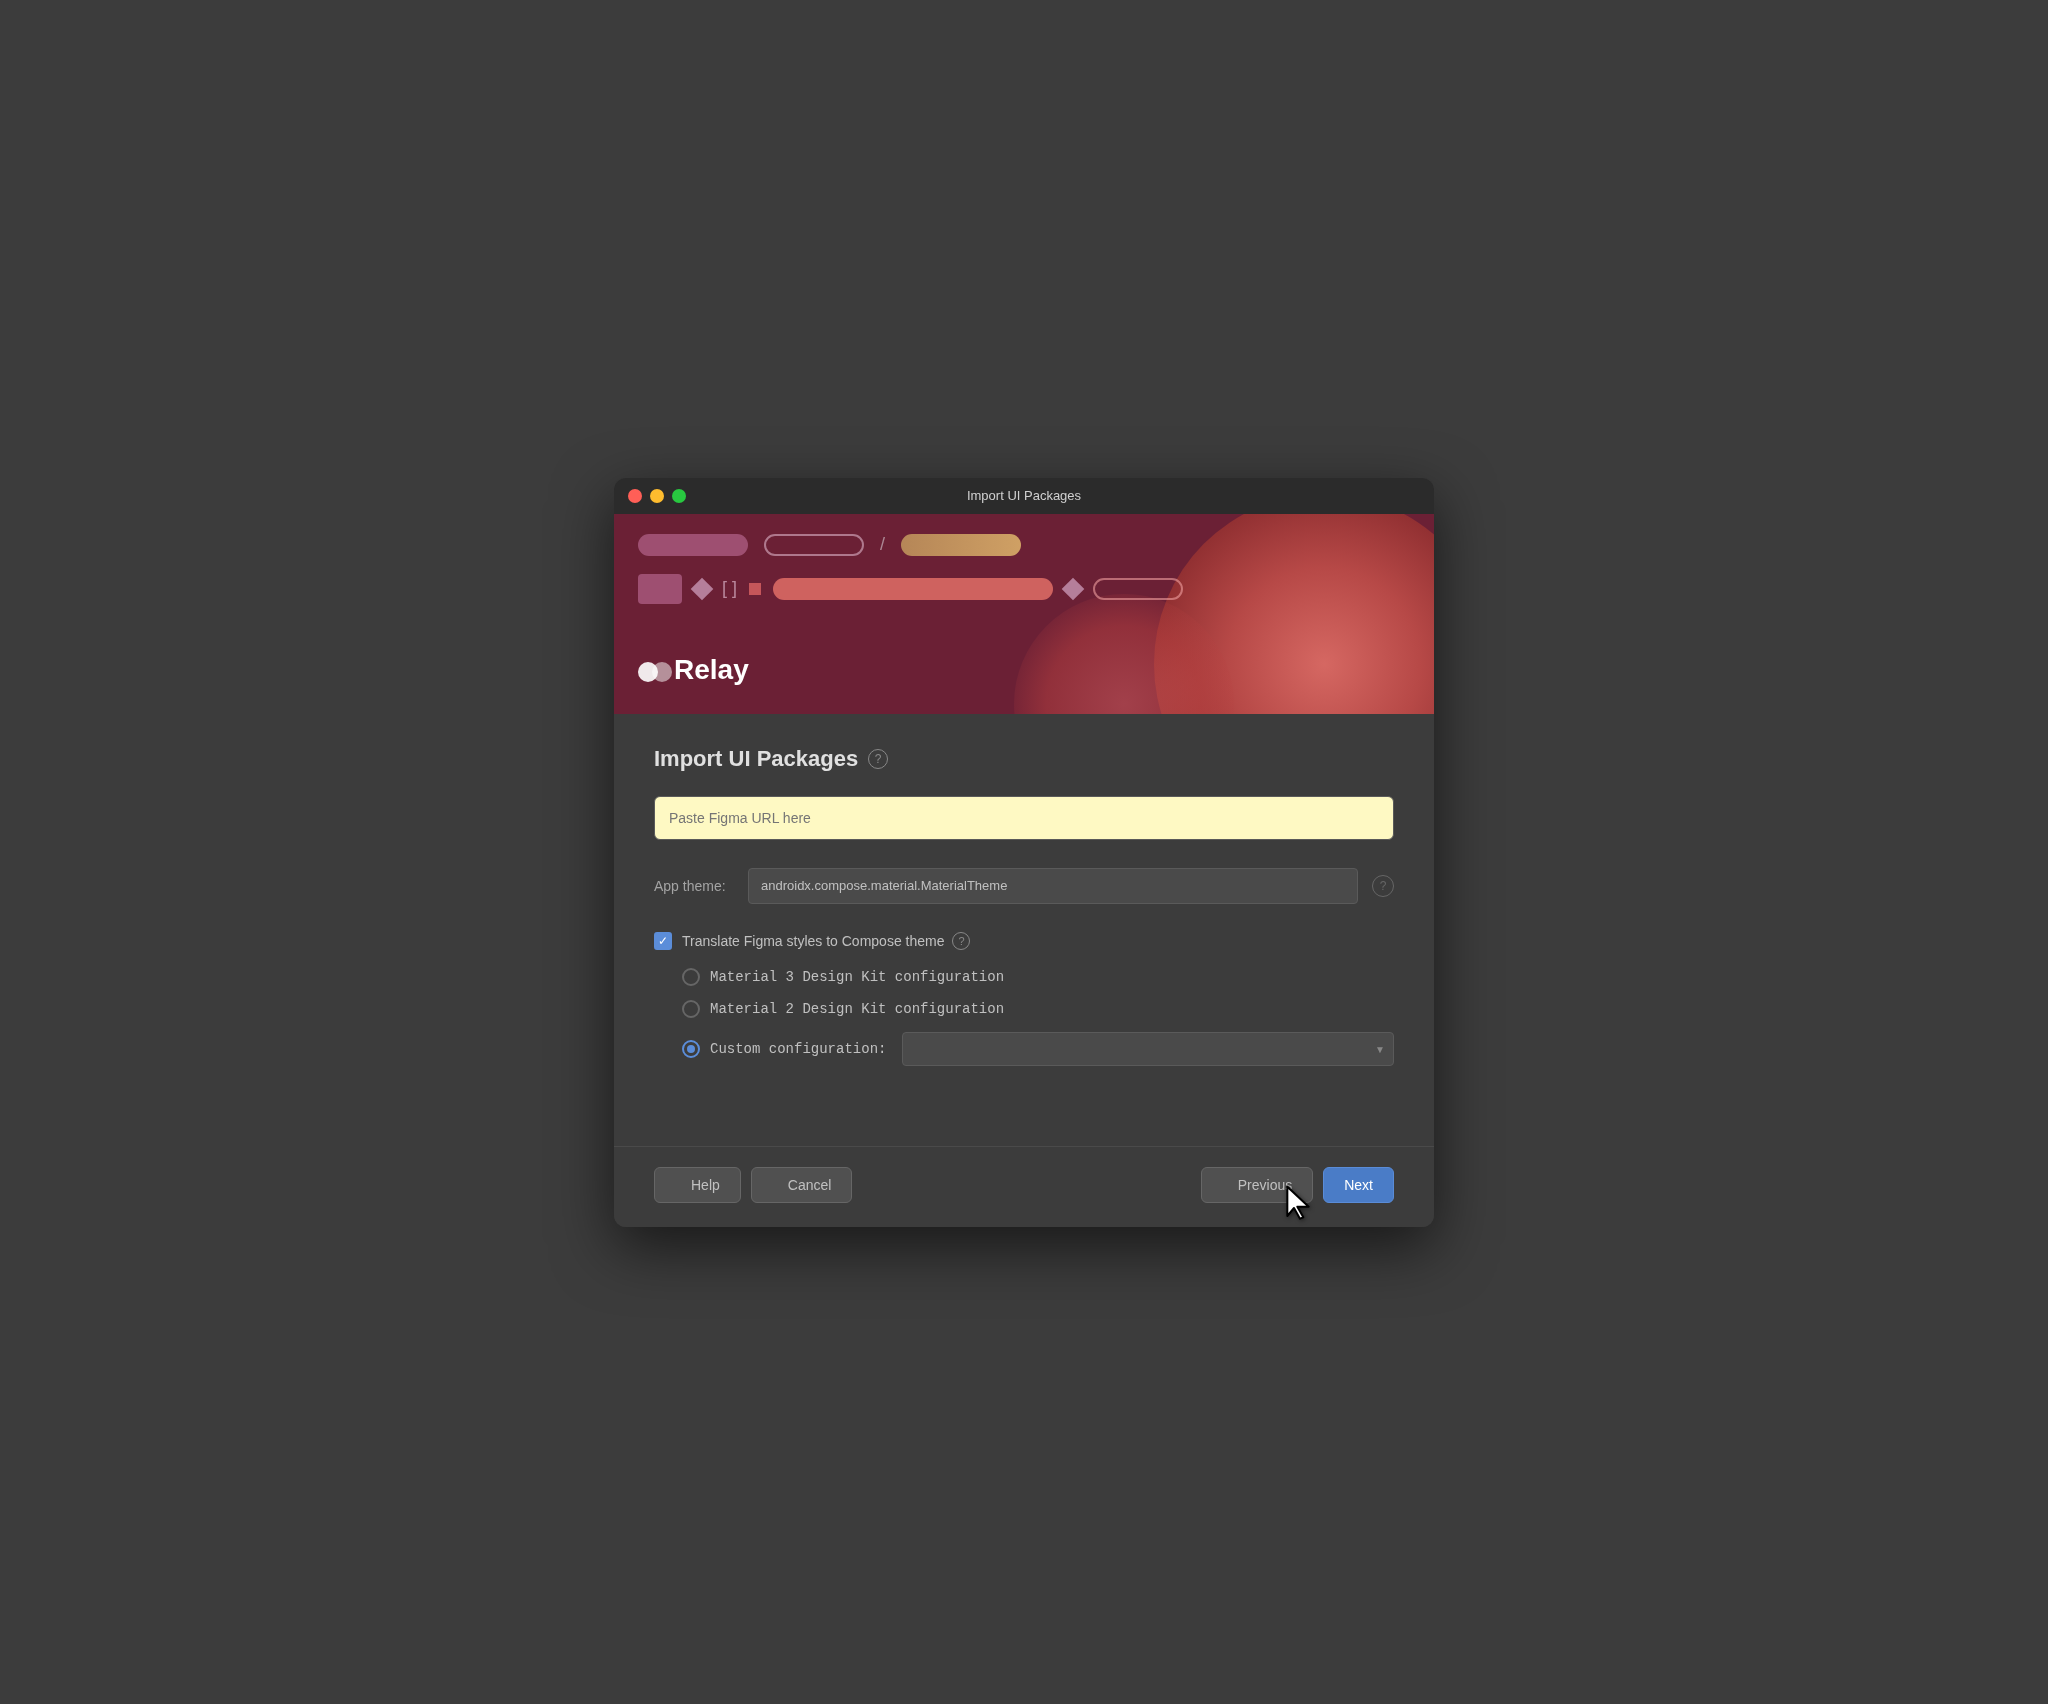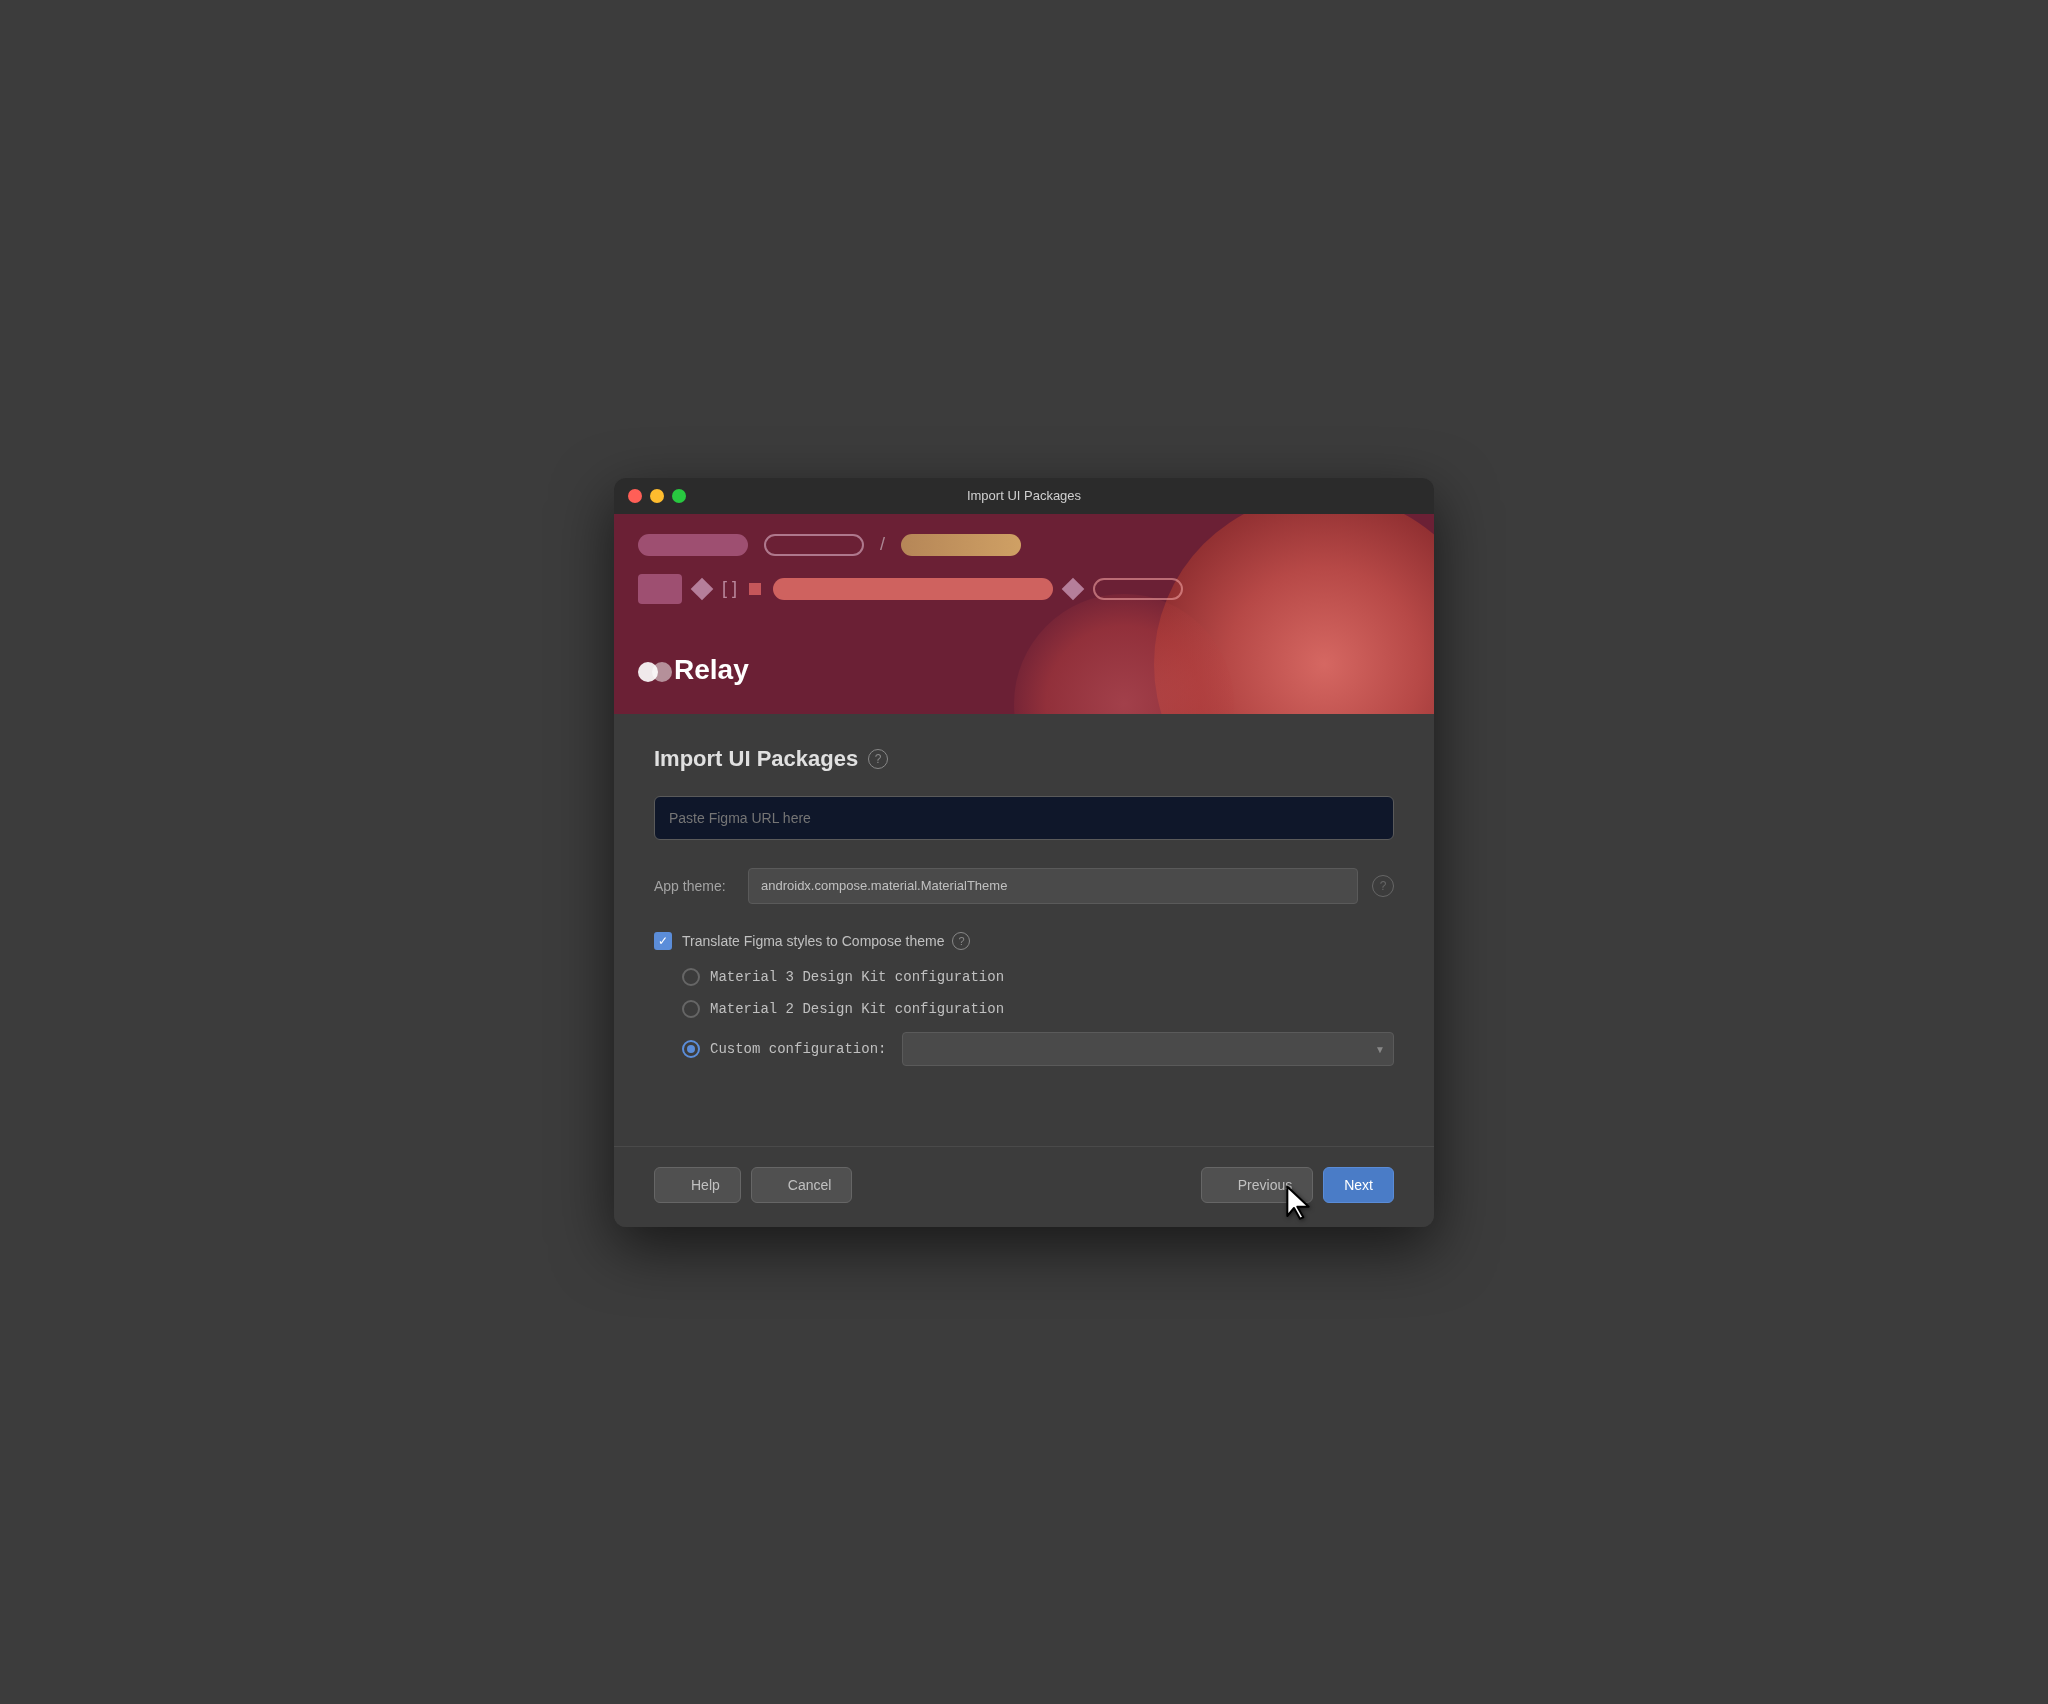--- a/index.html
+++ b/index.html
@@ -196,21 +196,21 @@
       font-size: 12px;
       display: flex;
       align-items: center;
       justify-content: center;
       cursor: pointer;
     }
     
     .input-field {
       width: 100%;
       height: 44px;
-      background: #0f172a;
+      background: #fef9c3;
       border: 1px solid #5a5a5a;
       border-radius: 6px;
       padding: 0 14px;
       color: #888;
       font-size: 14px;
       outline: none;
       margin-bottom: 28px;
     }
     
     .app-theme-row {

